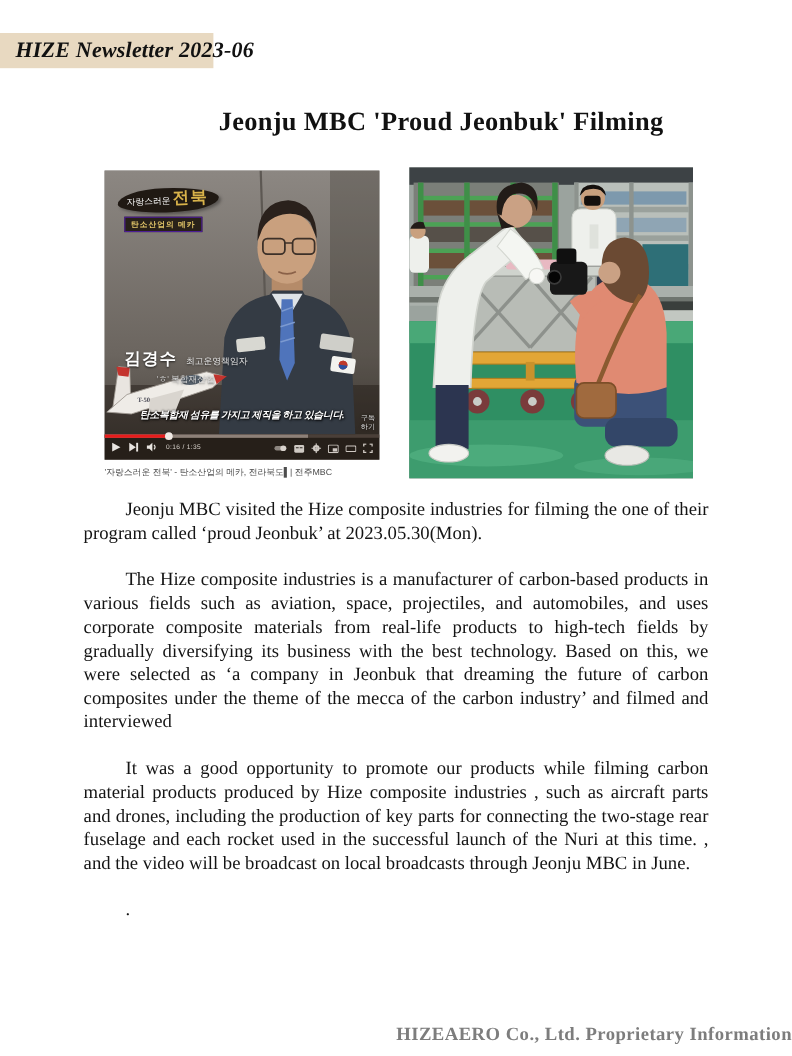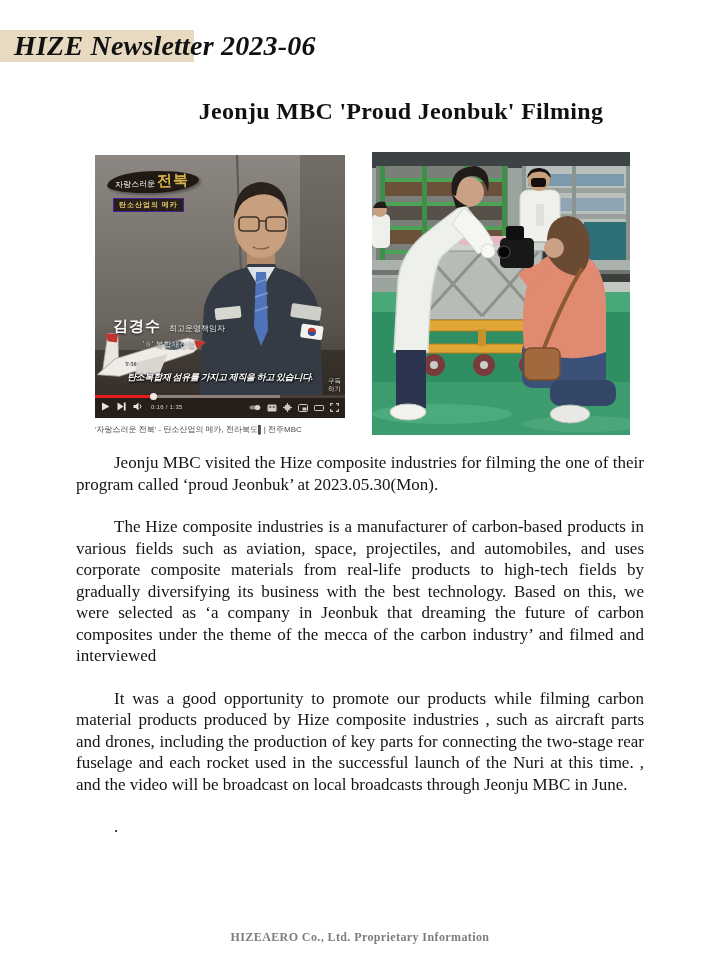--- a/index.html
+++ b/index.html
@@ -7,21 +7,21 @@
   .page {
     position:relative; width:720px; height:960px; margin:0 auto;
     background:#ffffff; overflow:hidden;
   }
   
   .banner {
     position:absolute; left:0; top:30px; width:194px; height:32px;
     background:#e8d9c1; display:flex; align-items:center; padding-left:14px;
   }
   .banner span {
-    font-size:28px; font-weight:bold; font-style:italic; color:#111;
+    font-size:20px; font-weight:bold; font-style:italic; color:#111;
     letter-spacing:0.2px; white-space:nowrap;
   }
   
   .doc-title {
     position:absolute; left:0; top:98px; width:100%;
     text-align:center; font-size:24px; font-weight:bold; color:#111;
     letter-spacing:0.3px;
     margin-left:41px;
   }
   
@@ -87,22 +87,22 @@
   }
   
   .body-text { position:absolute; left:76px; top:452px; width:568px; color:#141414; }
   .body-text p {
     font-size:17px; line-height:21.5px; text-align:justify; text-indent:38px;
     margin-bottom:21px;
   }
   .body-text p.lone-dot { margin-bottom:0; }
   
   .footer {
-    position:absolute; left:0; top:930px; width:100%; text-align:center;
-    font-size:12px; font-weight:bold; color:#7d7d7d; letter-spacing:0.4px;
+    position:absolute; left:0; top:930px; width:100%; text-align:right;
+    font-size:17px; font-weight:bold; color:#7d7d7d; letter-spacing:0.4px;
   }
 </style>
 </head>
 <body>
 
 <div class="page">
 
   <div class="banner">
     <span>HIZE Newsletter 2023-06</span>
   </div>

